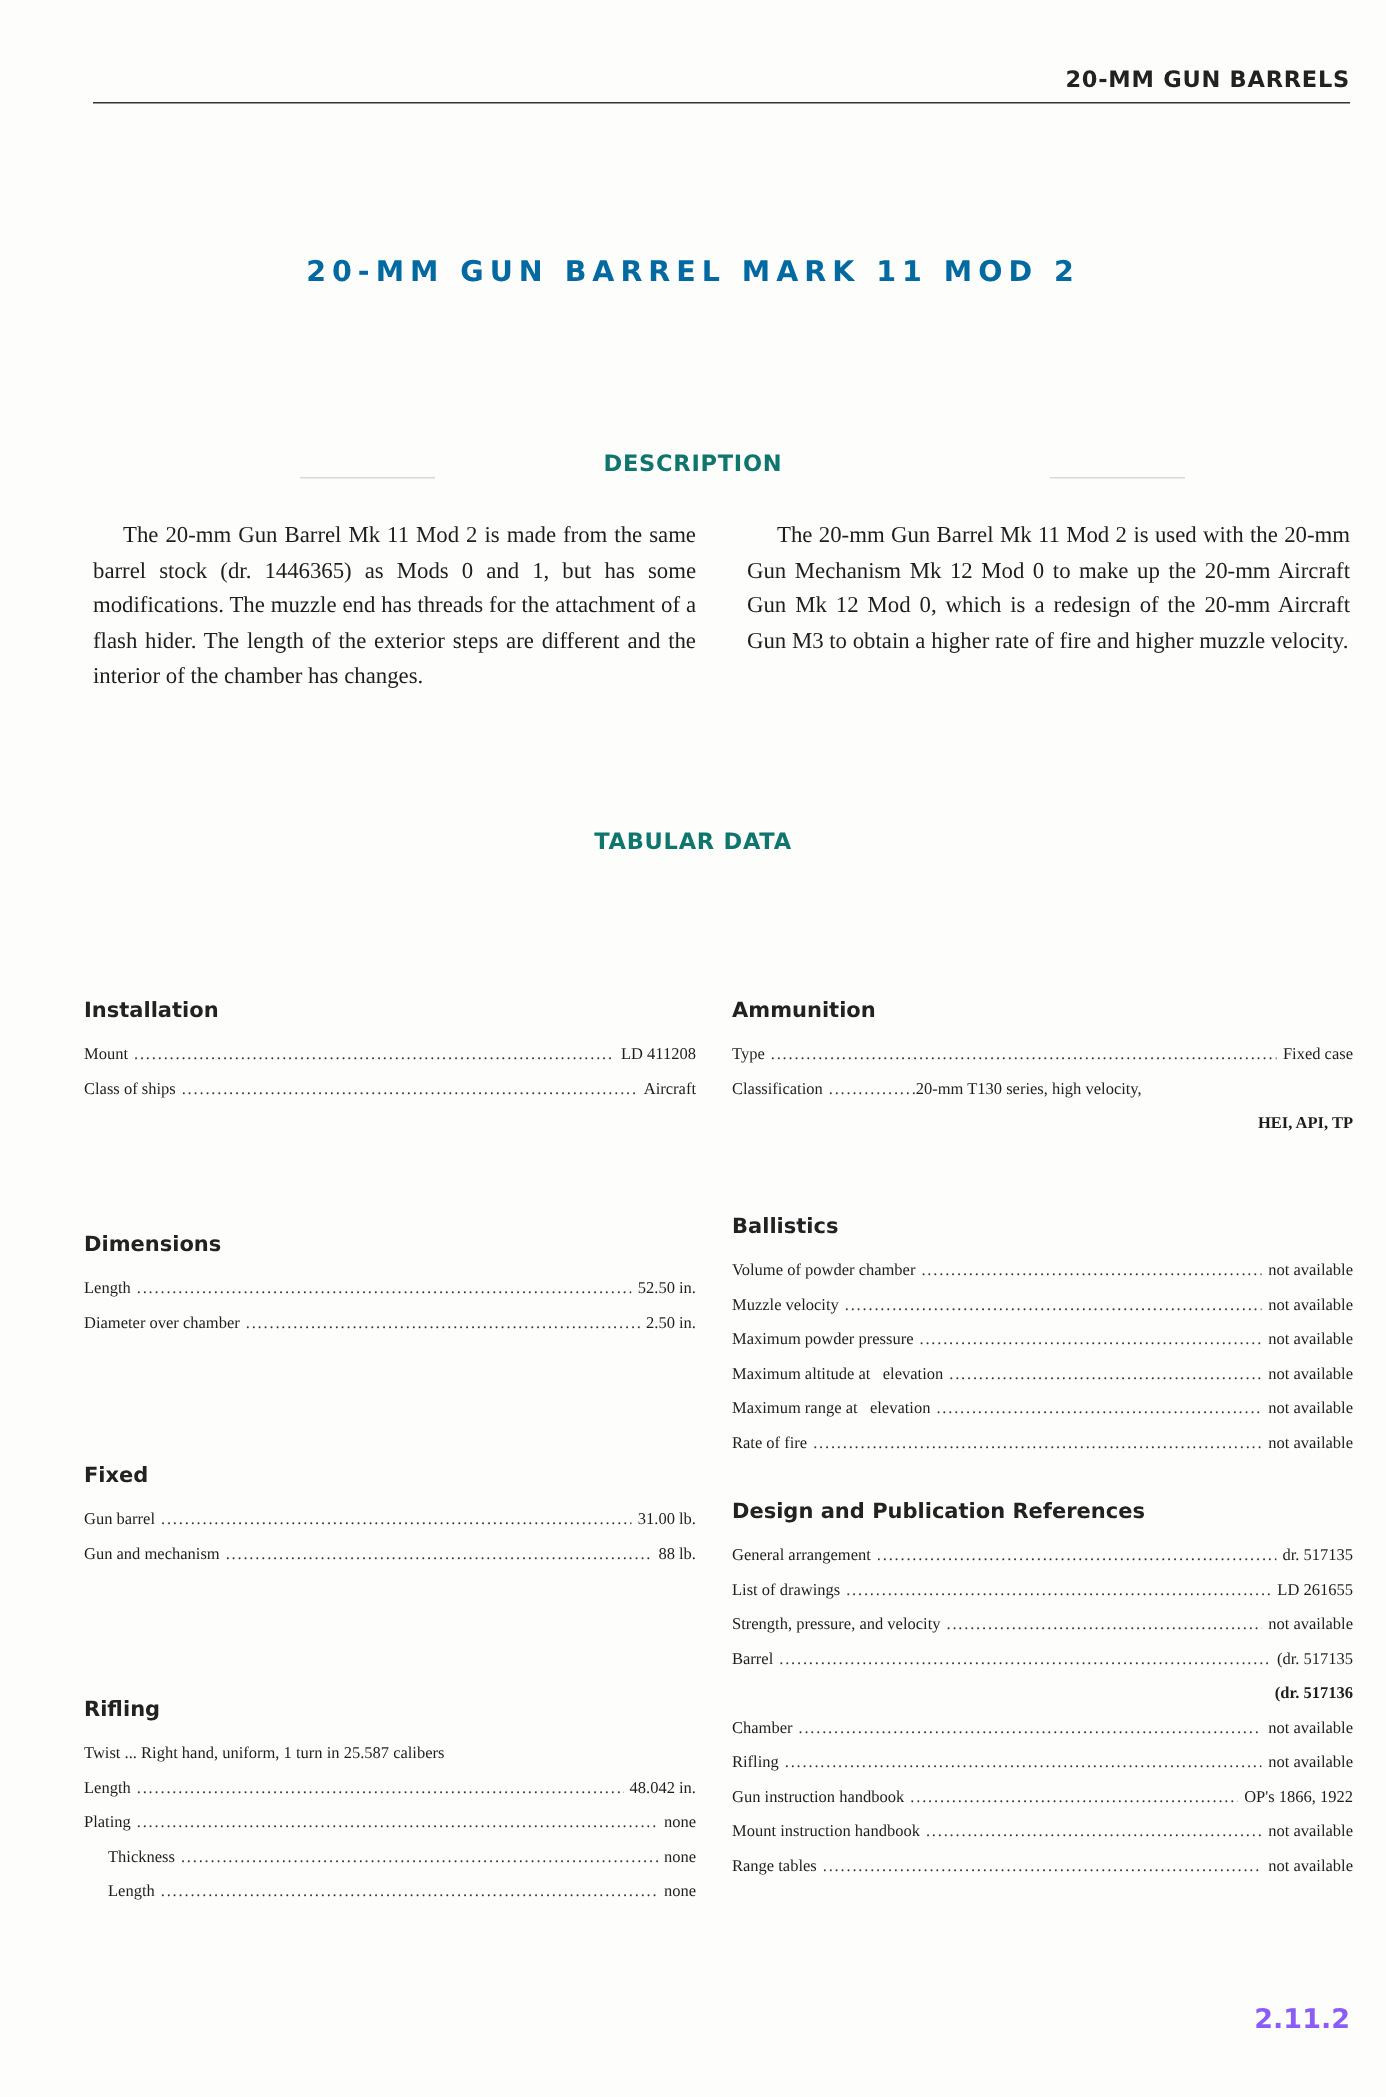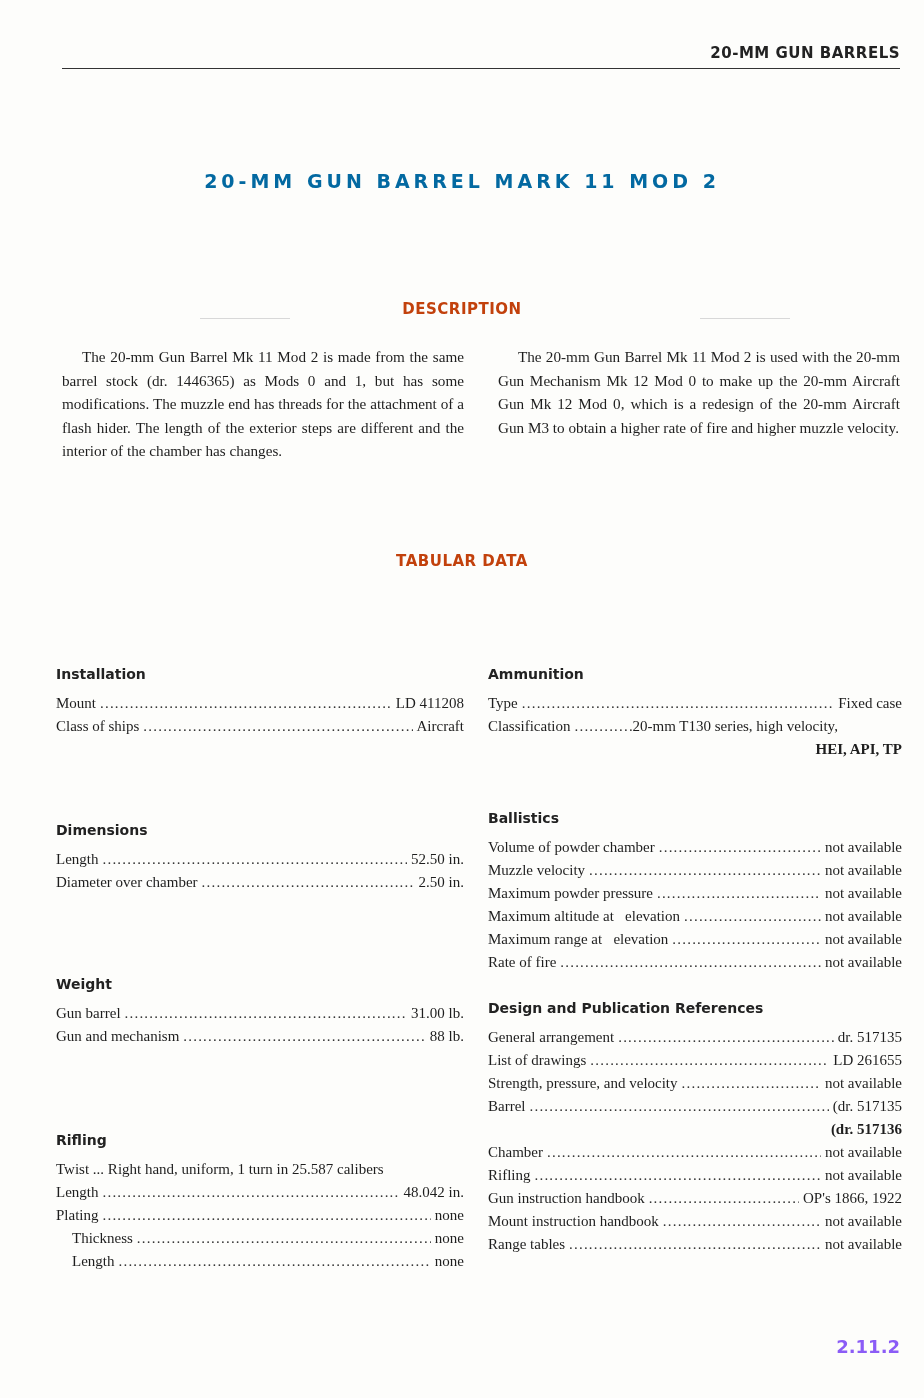--- a/index.html
+++ b/index.html
@@ -47,21 +47,21 @@
     }
     .section-heading {
       position: absolute;
       left: 0;
       right: 0;
       text-align: center;
       font-family: "DejaVu Sans", "Liberation Sans", sans-serif;
       font-weight: bold;
       font-size: 15px;
       letter-spacing: 0.5px;
-      color: #c2410c;
+      color: #0f766e;
     }
     .faint-rule {
       position: absolute;
       height: 0;
       border-top: 1px solid #d8d8d8;
     }
     .desc-col {
       position: absolute;
       top: 345px;
       width: 402px;
@@ -85,21 +85,21 @@
       font-weight: bold;
       font-size: 14px;
       color: #222;
       margin: 0 0 8px 0;
       height: 20px;
       line-height: 20px;
     }
     .row {
       display: flex;
       align-items: center;
-      font-size: 15px;
+      font-size: 11px;
       line-height: 23px;
       height: 23px;
       white-space: nowrap;
       overflow: hidden;
     }
     .row .label { flex: 0 0 auto; padding-right: 4px; }
     .row .dots {
       flex: 1 1 auto;
       overflow: hidden;
       white-space: nowrap;
@@ -164,21 +164,21 @@
       <span class="value">52.50 in.</span>
     </div>
     <div class="row">
       <span class="label">Diameter over chamber</span>
       <span class="dots"></span>
       <span class="value">2.50 in.</span>
     </div>
   </div>
 
   <div style="position:absolute; top:310px; left:0; right:0;">
-    <div class="group-heading">Weight</div>
+    <div class="group-heading">Fixed</div>
     <div class="row">
       <span class="label">Gun barrel</span>
       <span class="dots"></span>
       <span class="value">31.00 lb.</span>
     </div>
     <div class="row">
       <span class="label">Gun and mechanism</span>
       <span class="dots"></span>
       <span class="value">88 lb.</span>
     </div>

